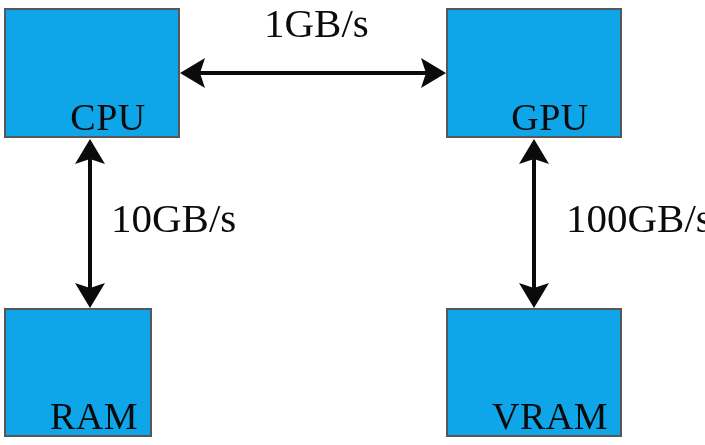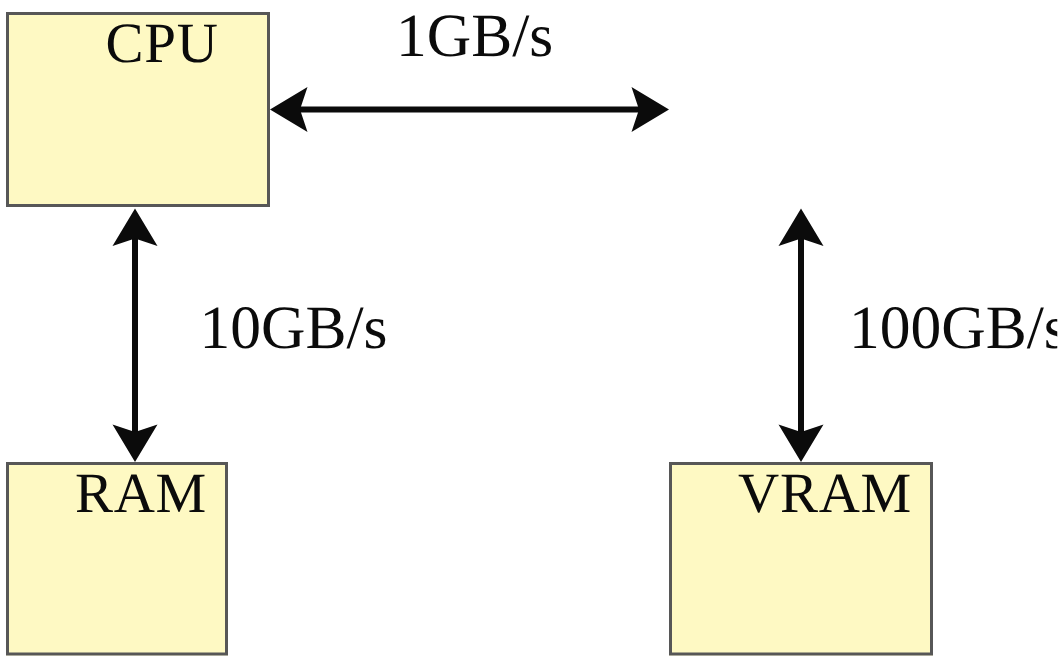--- a/index.html
+++ b/index.html
@@ -12,24 +12,24 @@
     position: relative;
     width: 705px;
     height: 445px;
     background: #ffffff;
     overflow: hidden;
     font-family: "Liberation Serif", "DejaVu Serif", serif;
   }
   .node-box {
     position: absolute;
     box-sizing: border-box;
-    background: #fef9c3;
+    background: #0ea5e9;
     border: 2px solid #575757;
     display: flex;
-    align-items: flex-start;
+    align-items: flex-end;
     justify-content: center;
     padding-left: 32px;
   }
   .node-label {
     font-family: "Liberation Serif", "DejaVu Serif", serif;
     font-size: 38px;
     line-height: 1;
     color: #0b0b0b;
     letter-spacing: 0.5px;
     white-space: nowrap;
@@ -59,21 +59,21 @@
   .edge-label {
     position: absolute;
     font-family: "Liberation Serif", "DejaVu Serif", serif;
     font-size: 41px;
     line-height: 1;
     color: #0b0b0b;
     white-space: nowrap;
     user-select: none;
   }
   #label-cpu-gpu   { left: 264px; top: 3px;   }
-  #label-cpu-ram   { left: 133px; top: 198px; }
+  #label-cpu-ram   { left: 111px; top: 198px; }
   #label-gpu-vram  { left: 566px; top: 198px; }
 </style>
 </head>
 <body>
 
 <div id="diagram-root">
 
   <svg class="edge-svg" viewBox="0 0 705 445" aria-hidden="true">
 
     <g>
@@ -93,20 +93,23 @@
       <polygon class="edge-head" points="534,139 519,164 534,159 549,164"></polygon>
       <polygon class="edge-head" points="534,308 519,283 534,288 549,283"></polygon>
     </g>
 
   </svg>
 
   <div class="node-box" id="node-cpu">
     <span class="node-label">CPU</span>
   </div>
 
+  <div class="node-box" id="node-gpu">
+    <span class="node-label">GPU</span>
+  </div>
 
   <div class="node-box" id="node-ram">
     <span class="node-label">RAM</span>
   </div>
 
   <div class="node-box" id="node-vram">
     <span class="node-label">VRAM</span>
   </div>
 
   <div class="edge-label" id="label-cpu-gpu">1GB/s</div>

